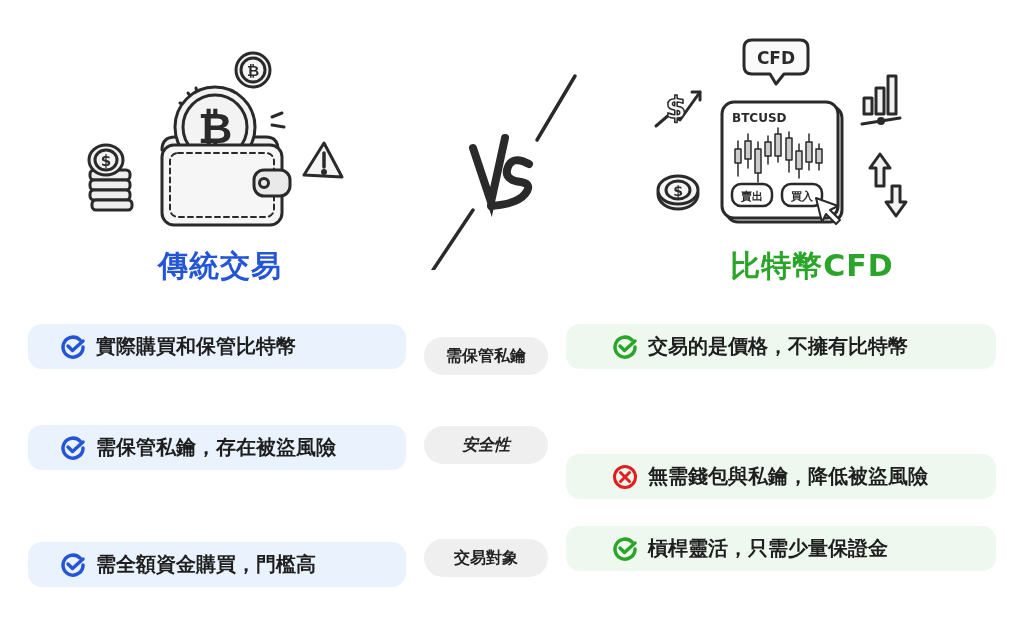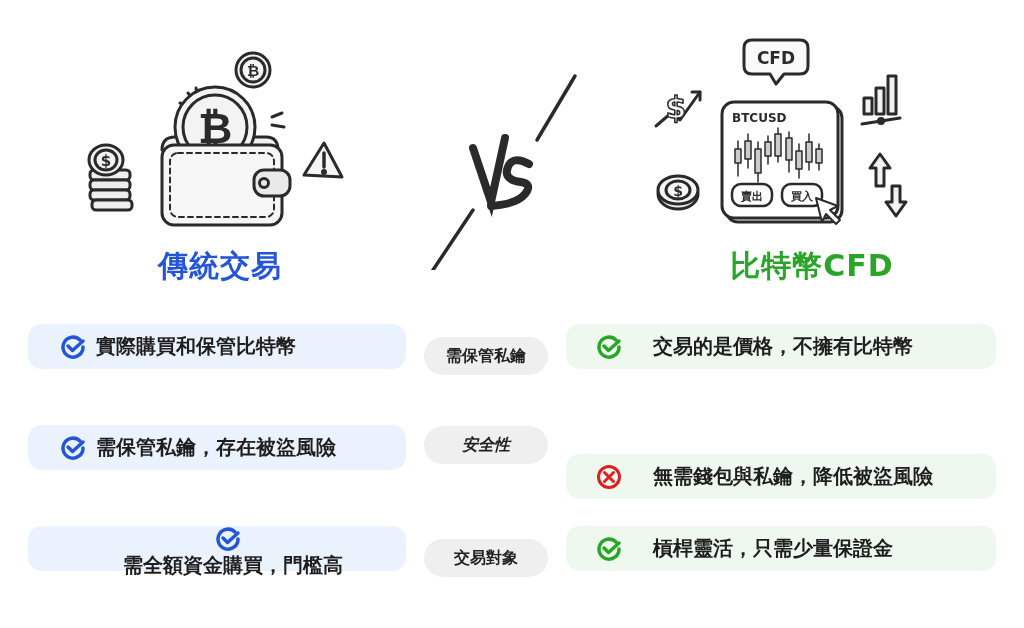--- a/index.html
+++ b/index.html
@@ -14,21 +14,21 @@
   }
   .title-left { left:120px; top:246px; width:200px; color:#2455d6; }
   .title-right { left:692px; top:246px; width:240px; color:#2aa52a; }
 
   .card {
     position:absolute; height:45px; border-radius:14px;
     display:flex; align-items:center; box-sizing:border-box;
     font-size:20px; font-weight:bold; color:#1e1e1e;
   }
   .card.left { left:28px; width:378px; background:#eaf2fd; padding-left:32px; }
-  .card.right { left:566px; width:430px; background:#eef8ee; padding-left:30px;gap:21px; }
+  .card.right { left:566px; width:430px; background:#eef8ee; padding-left:46px; }
   .card .ic { width:26px; height:26px; margin-right:10px; flex:0 0 auto; }
   .pill {
     position:absolute; left:424px; width:124px; height:38px; border-radius:19px;
     background:#efefef; display:flex; align-items:center; justify-content:center;
     font-size:16px; font-weight:bold; color:#222;
   }
 </style>
 </head>
 <body>
 
@@ -177,21 +177,21 @@
 </div>
 <div class="pill" style="top:426px;font-style:italic;">安全性</div>
 <div class="card right" style="top:425px;margin-top:29px;">
   <svg class="ic" viewBox="0 0 26 26">
     <circle cx="13" cy="13" r="10.5" fill="none" stroke="#e02020" stroke-width="3"></circle>
     <path d="M8.5 8.5 L17.5 17.5 M17.5 8.5 L8.5 17.5" stroke="#e02020" stroke-width="3" stroke-linecap="round"></path>
   </svg>
   <span>無需錢包與私鑰，降低被盜風險</span>
 </div>
 
-<div class="card left" style="top:526px;flex-direction:column;">
+<div class="card left" style="top:542px;">
   <svg class="ic" viewBox="0 0 26 26">
     <path d="M20 6 A10 10 0 1 0 23 13" fill="none" stroke="#2455d6" stroke-width="3.5" stroke-linecap="round"></path>
     <path d="M8 12 L12.5 16.5 L23 7" fill="none" stroke="#2455d6" stroke-width="3.5" stroke-linecap="round" stroke-linejoin="round"></path>
   </svg>
   <span>需全額資金購買，門檻高</span>
 </div>
 <div class="pill" style="top:539px;">交易對象</div>
 <div class="card right" style="top:526px;">
   <svg class="ic" viewBox="0 0 26 26">
     <path d="M20 6 A10 10 0 1 0 23 13" fill="none" stroke="#2aa52a" stroke-width="3.5" stroke-linecap="round"></path>

